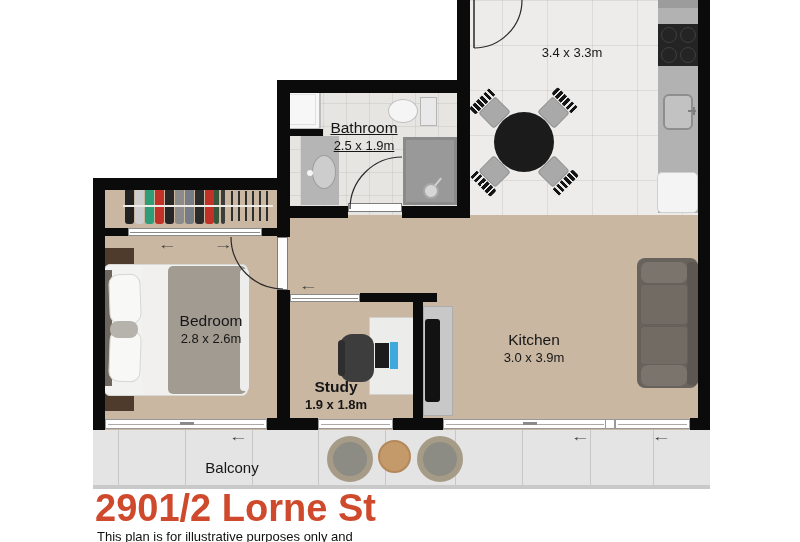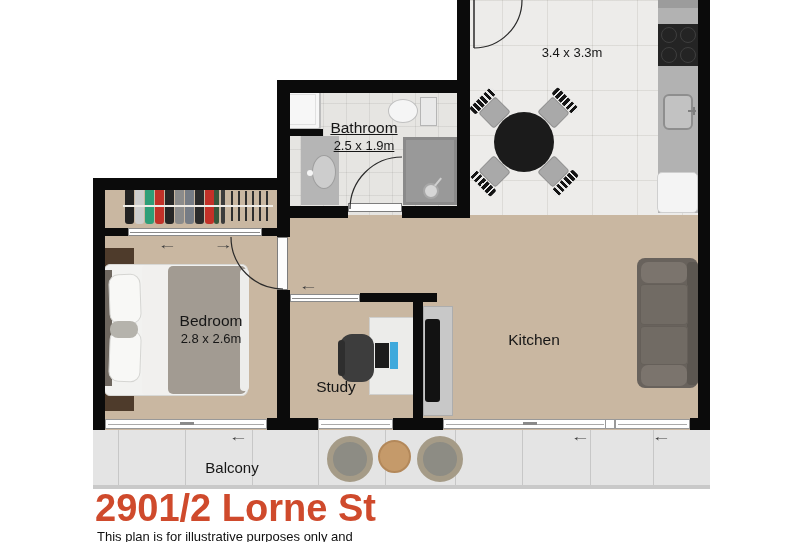--- a/index.html
+++ b/index.html
@@ -212,25 +212,27 @@
     <div class="dims">3.4 x 3.3m</div>
   </div>
   <div class="label" style="left:299px;top:119px;text-decoration:underline;">
     <div>Bathroom</div>
     <div class="dims">2.5 x 1.9m</div>
   </div>
   <div class="label" style="left:146px;top:312px;">
     <div>Bedroom</div>
     <div class="dims">2.8 x 2.6m</div>
   </div>
-  <div class="label" style="left:271px;top:378px;">
+  <div class="label" style="left:271px;top:378px;font-weight:bold;">
     <div>Study</div>
+    <div class="dims">1.9 x 1.8m</div>
   </div>
   <div class="label" style="left:469px;top:331px;">
     <div>Kitchen</div>
+    <div class="dims">3.0 x 3.9m</div>
   </div>
   <div class="label" style="left:167px;top:459px;font-size:15px;">
     <div>Balcony</div>
   </div>
 
   <div class="title">2901/2 Lorne St</div>
   <div class="disclaimer">This plan is for illustrative purposes only and</div>
 
 </div>
 

